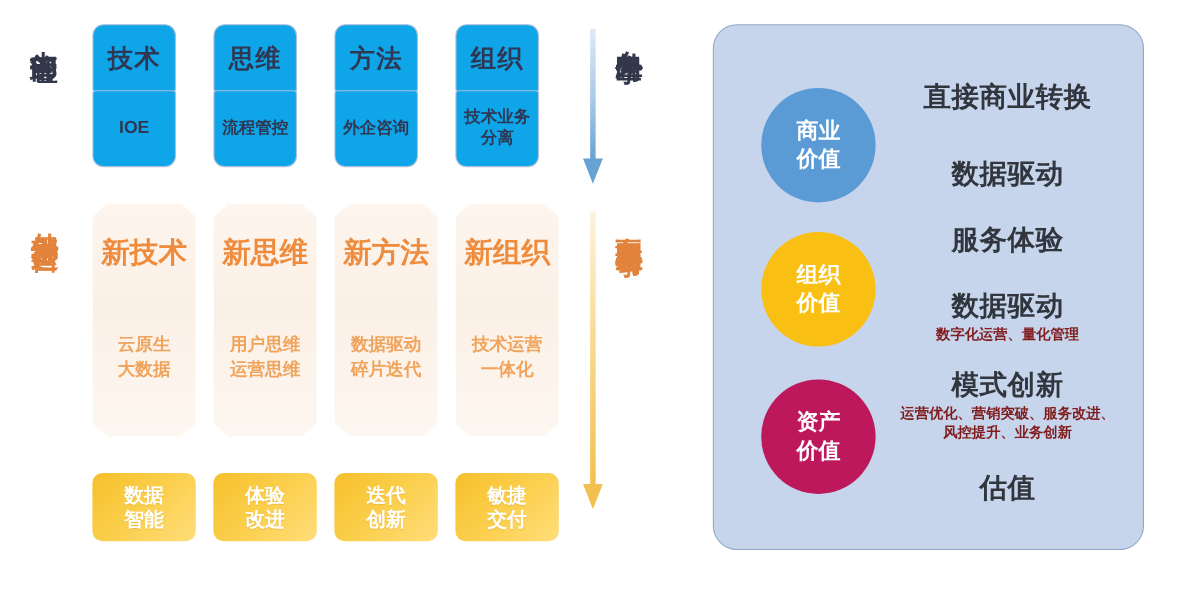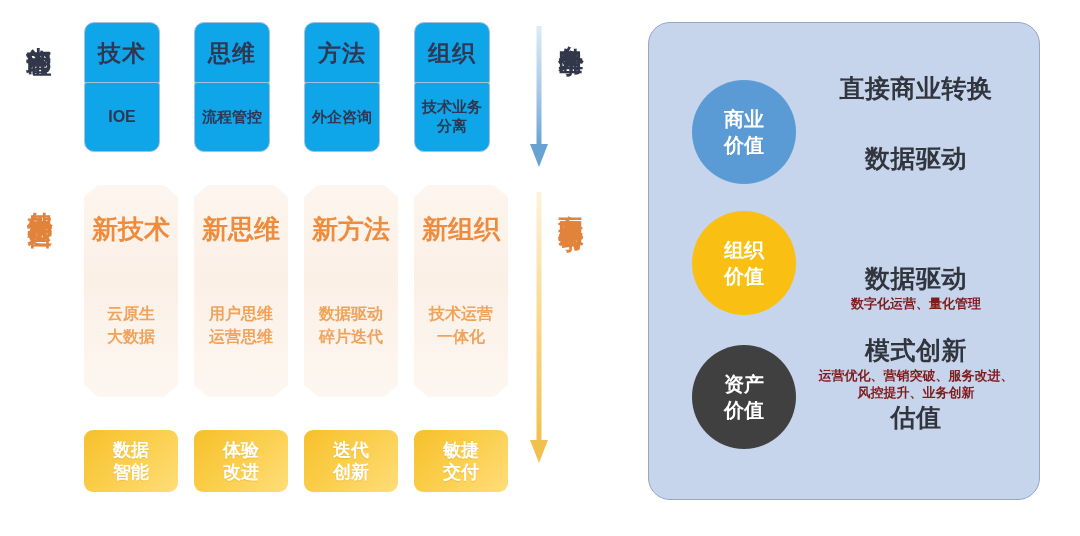--- a/index.html
+++ b/index.html
@@ -128,38 +128,38 @@
   .circle{
     position:absolute;
     border-radius:50%;
     display:flex;align-items:center;justify-content:center;
     text-align:center;
     color:#ffffff;
     font-size:20px;font-weight:bold;line-height:1.3;
   }
   #circle-business{left:43px;top:57px;width:104px;height:104px;background:#5b9bd5;}
   #circle-org{left:43px;top:188px;width:104px;height:104px;background:#f9c013;}
-  #circle-asset{left:43px;top:322px;width:104px;height:104px;background:#404040;}
+  #circle-asset{left:43px;top:322px;width:104px;height:104px;background:#be185d;}
 
   .vitem{
     position:absolute;left:152px;width:230px;
     text-align:center;color:#31353d;
   }
   .vitem .vmain{
     font-size:25px;font-weight:bold;line-height:1.2;letter-spacing:.5px;
   }
   .vitem .vsub{
     font-size:13px;font-weight:bold;line-height:1.32;margin-top:2px;color:#7f1d1d;
   }
   #vitem-1{top:50px;}
   #vitem-2{top:120px;}
   #vitem-3{top:180px;}
   #vitem-4{top:240px;}
   #vitem-5{top:312px;}
-  #vitem-6{top:379px;}
+  #vitem-6{top:406px;}
 </style>
 </head>
 <body>
 
 <div class="canvas">
 
   <div class="left-panel">
 
     <div class="vlabel" id="vlabel-internal">内部管理</div>
 
@@ -247,20 +247,23 @@
     <div class="circle" id="circle-org">组织<br>价值</div>
 
     <div class="circle" id="circle-asset">资产<br>价值</div>
 
     <div class="vitem" id="vitem-1">
       <div class="vmain">直接商业转换</div>
     </div>
     <div class="vitem" id="vitem-2">
       <div class="vmain">数据驱动</div>
     </div>
+    <div class="vitem" id="vitem-3">
+      <div class="vmain">服务体验</div>
+    </div>
     <div class="vitem" id="vitem-4">
       <div class="vmain">数据驱动</div>
       <div class="vsub">数字化运营、量化管理</div>
     </div>
     <div class="vitem" id="vitem-5">
       <div class="vmain">模式创新</div>
       <div class="vsub">运营优化、营销突破、服务改进、<br>风控提升、业务创新</div>
     </div>
     <div class="vitem" id="vitem-6">
       <div class="vmain">估值</div>

